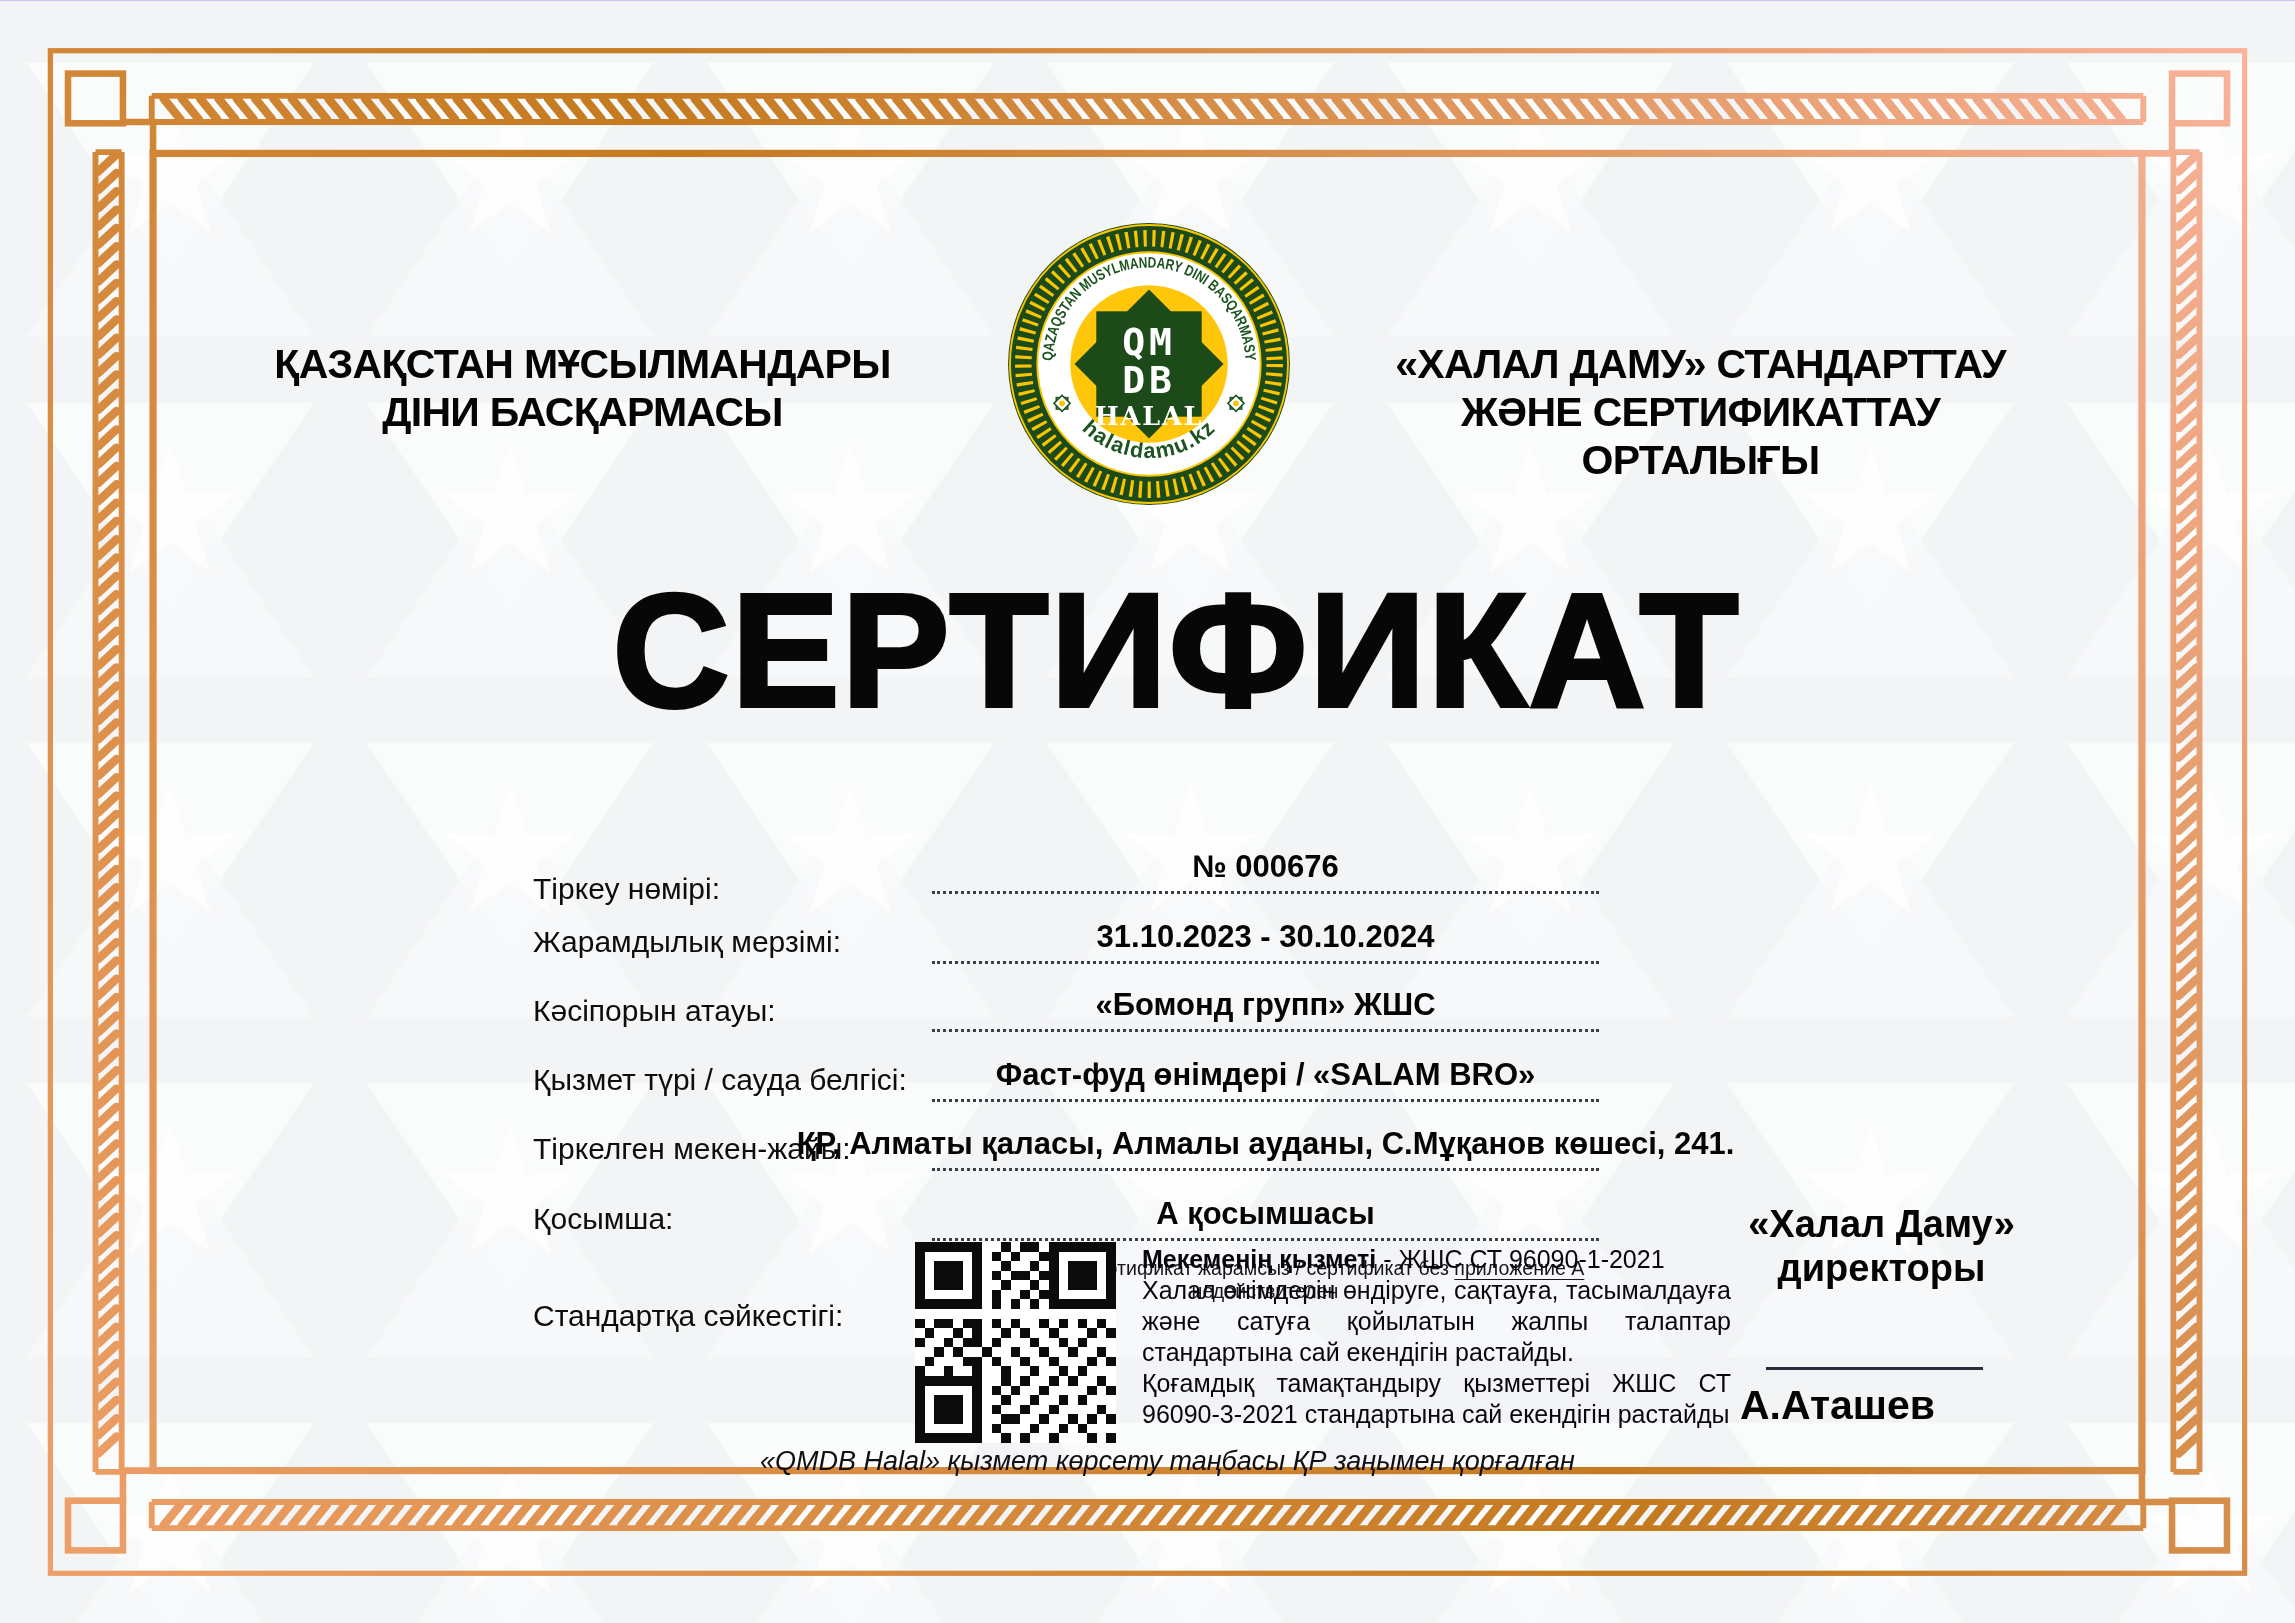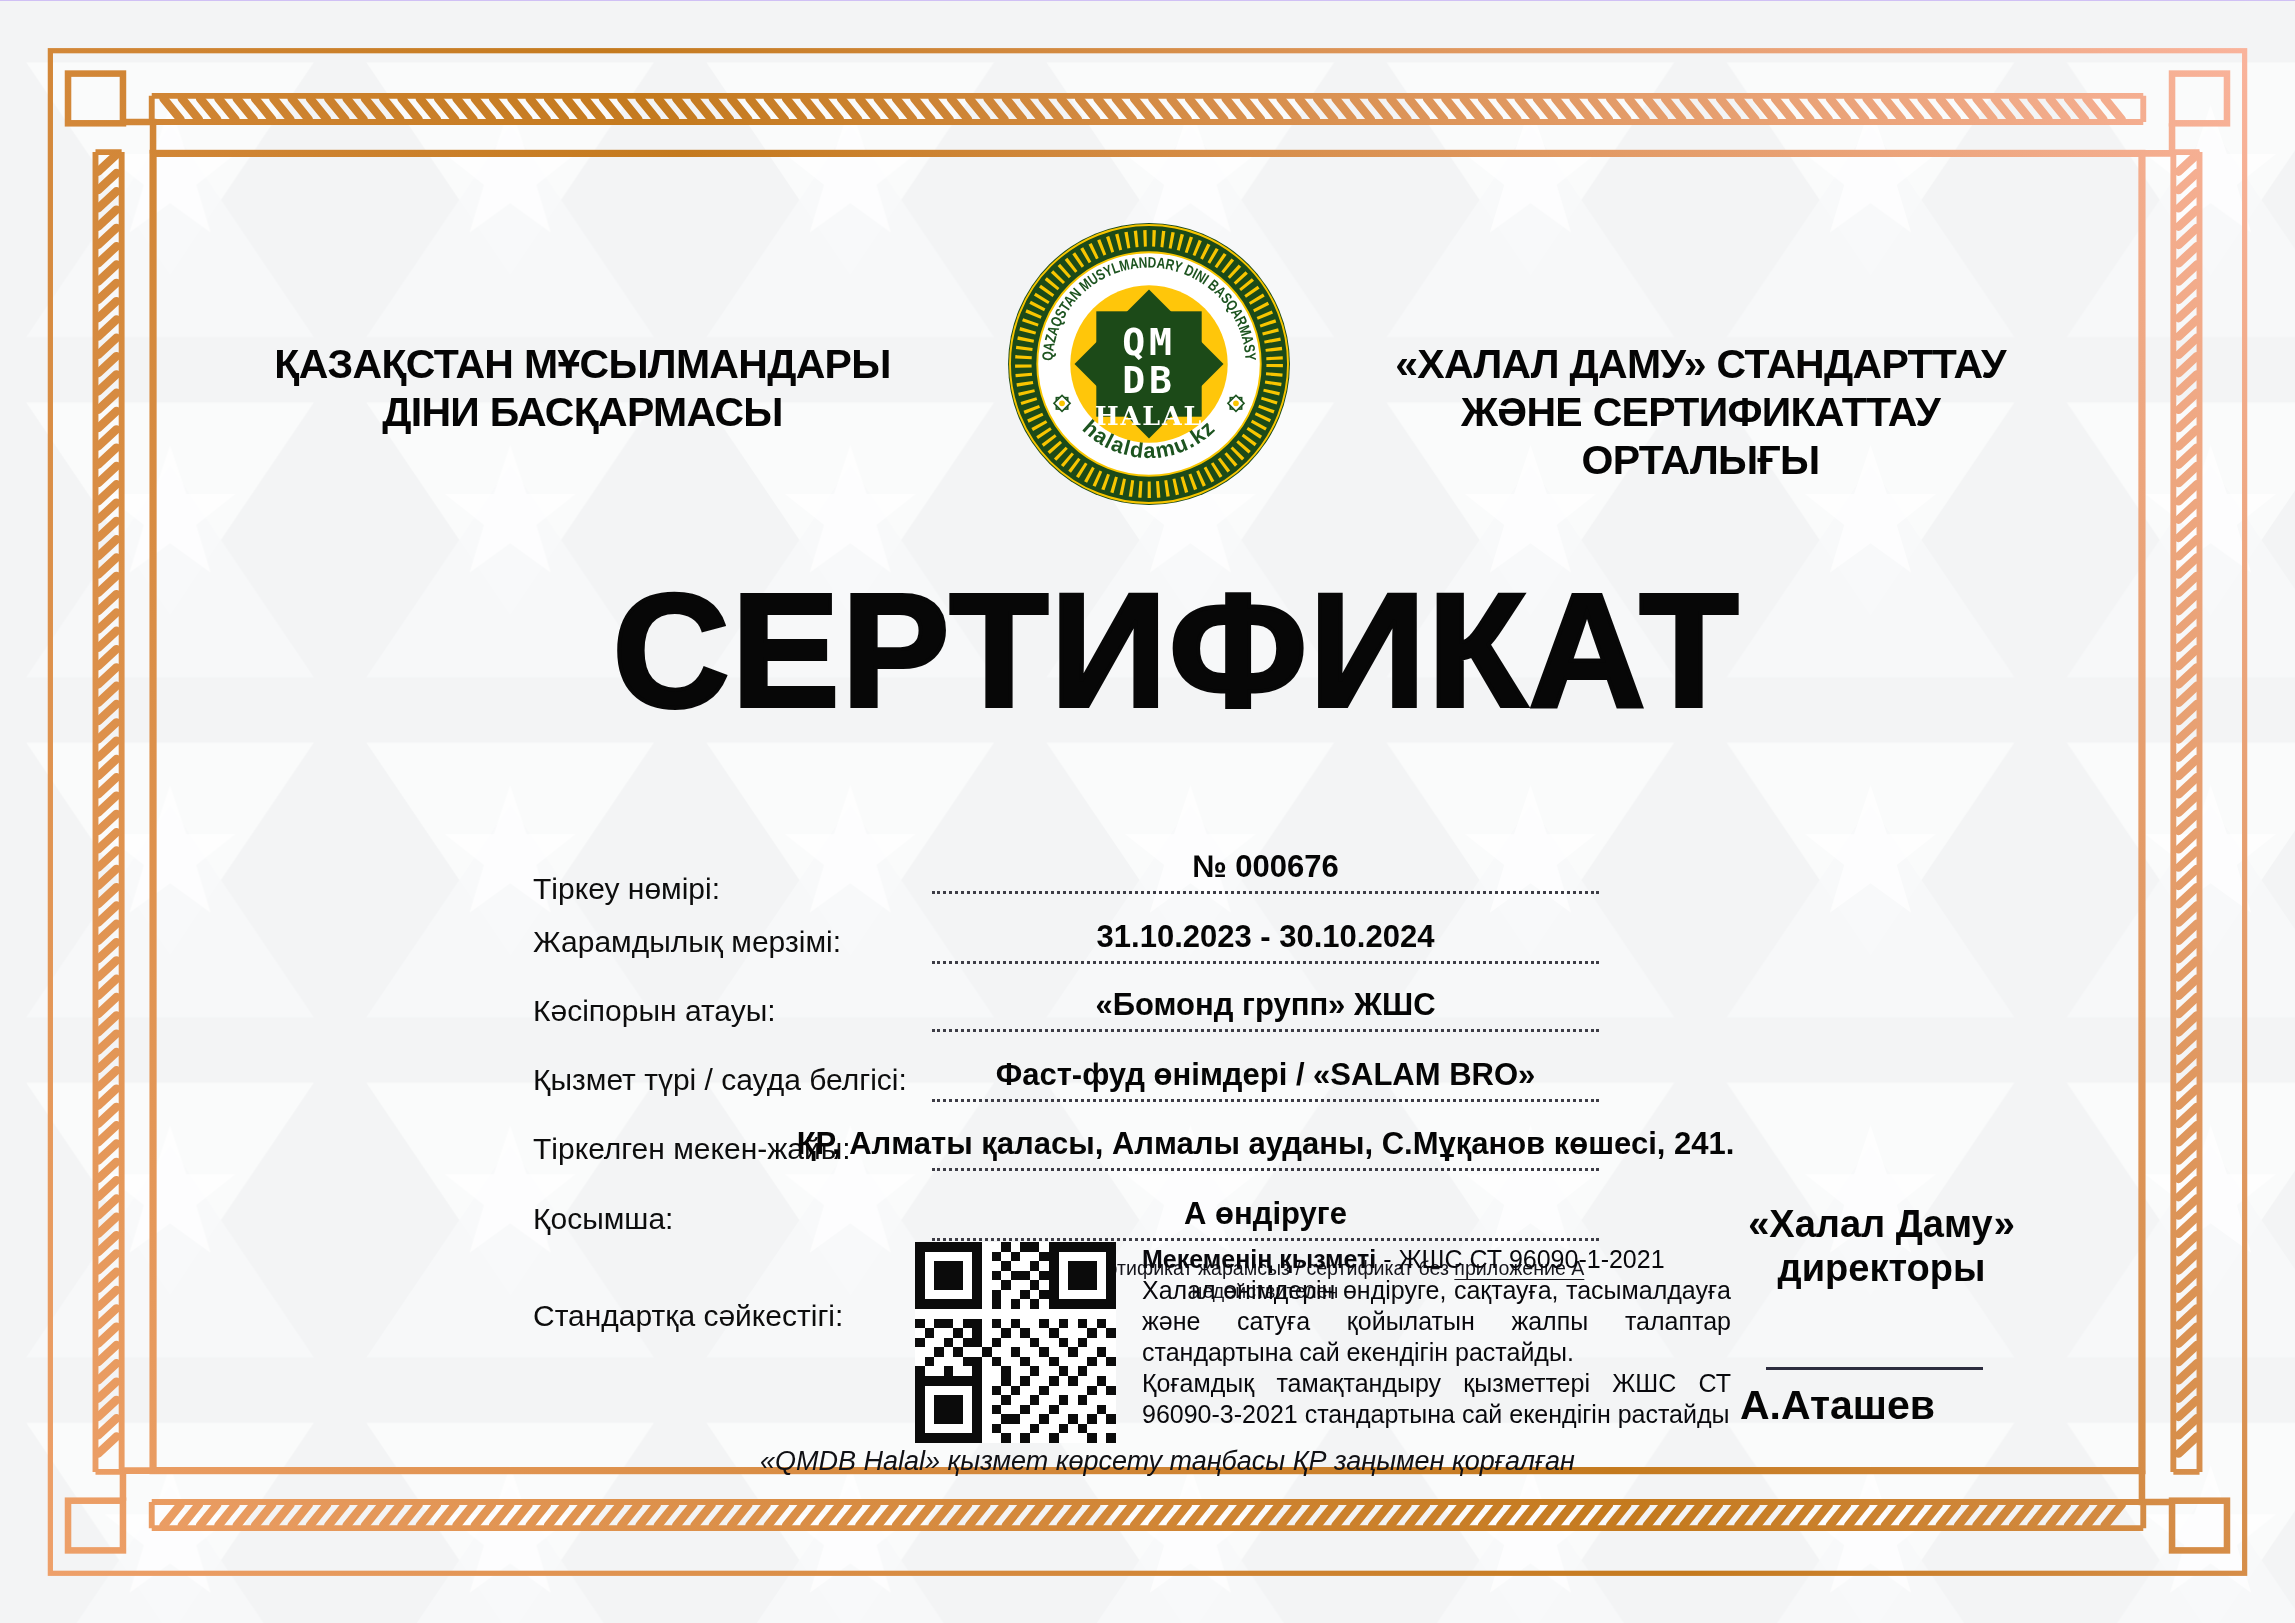--- a/index.html
+++ b/index.html
@@ -162,21 +162,21 @@
       <span class="val">Фаст-фуд өнімдері / «SALAM BRO»</span>
     </div>
 
     <div class="flabel" style="top:1132px">Тіркелген мекен-жайы:</div>
     <div class="vline" style="top:1125px">
       <span class="val">ҚР, Алматы қаласы, Алмалы ауданы, С.Мұқанов көшесі, 241.</span>
     </div>
 
     <div class="flabel" style="top:1202px">Қосымша:</div>
     <div class="vline" style="top:1195px">
-      <span class="val">А өндіруге</span>
+      <span class="val">А қосымшасы</span>
     </div>
   </div>
 
   <div class="apx-note">
     <span class="u">А қосымшасыз</span><span> сертификат жарамсыз / сертификат без </span><span class="u">приложение А</span><span> недействителен</span>
   </div>
 
   <div class="std-label">Стандартқа сәйкестігі:</div>
 
   <svg class="qr" viewBox="0 0 21 21" aria-hidden="true" shape-rendering="crispEdges">

